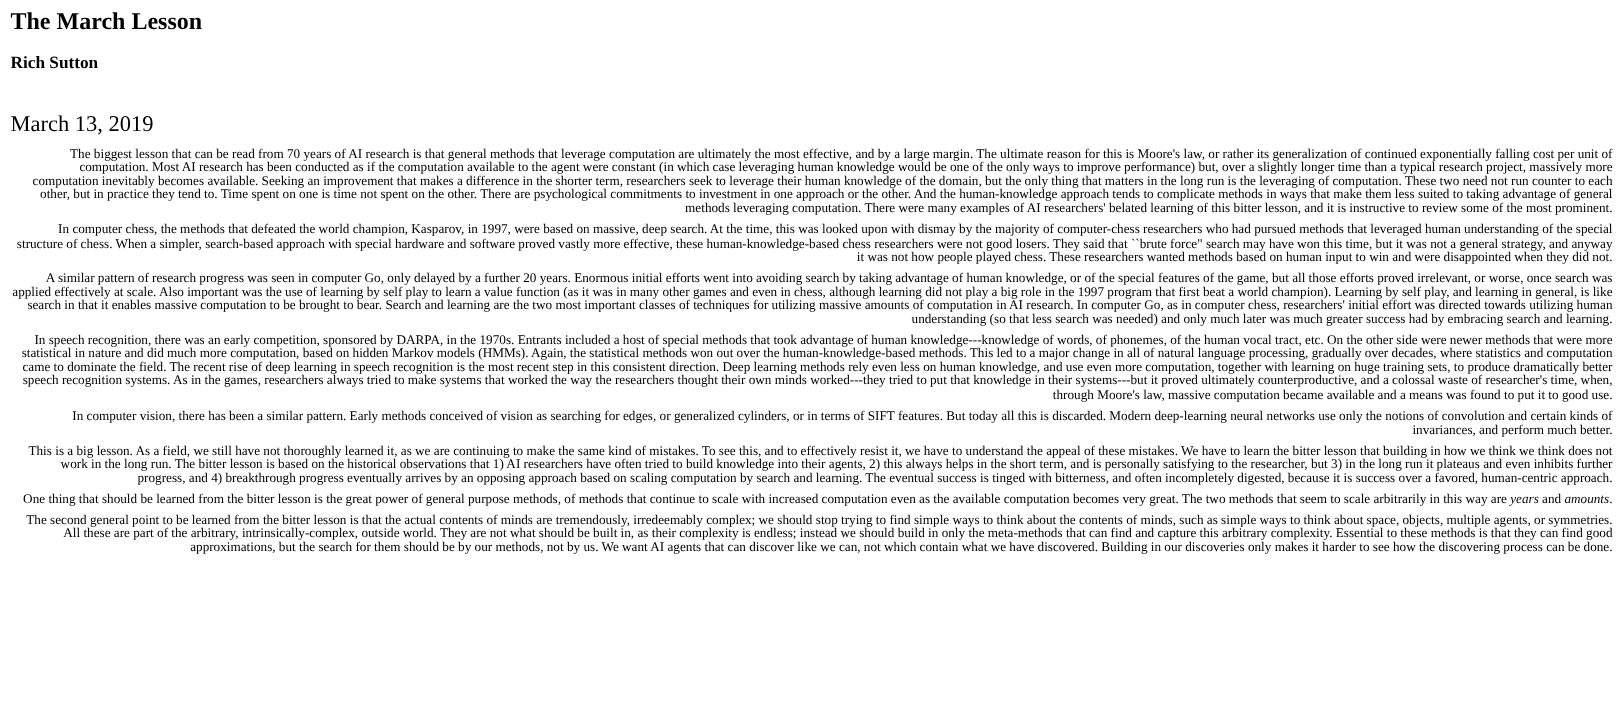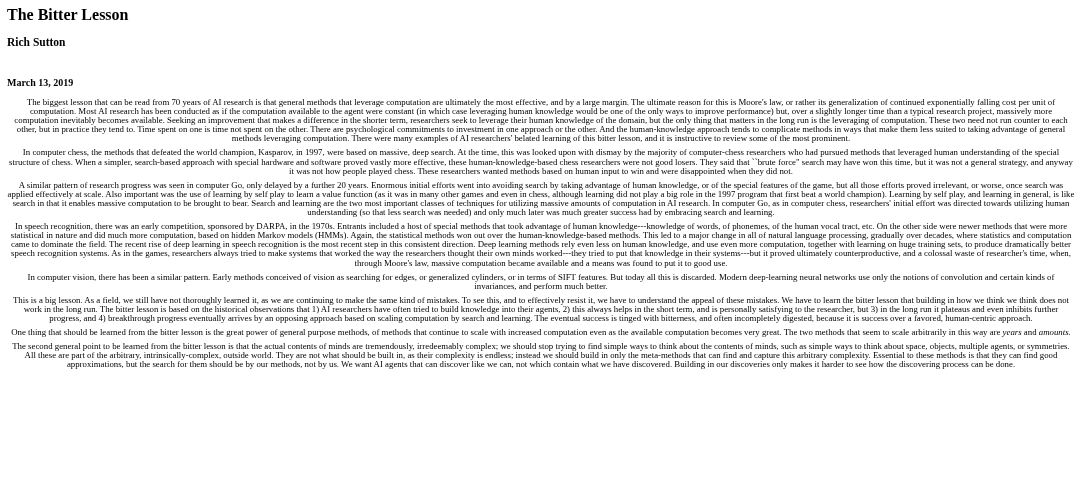--- a/index.html
+++ b/index.html
@@ -23,39 +23,39 @@
     font-weight: bold;
     margin: 0 0 12px 0;
   }
   .doc-author {
     font-size: 11.5px;
     line-height: 13px;
     font-weight: bold;
     margin: 0 0 28px 0;
   }
   .doc-date {
-    font-size: 10px;
+    font-size: 15px;
     line-height: 12px;
-    font-weight: bold;
+    font-weight: normal;
     margin: 0 0 9px 0;
   }
   p.body-para {
     font-size: 8.8px;
     line-height: 9.1px;
     margin: 0 0 5px 0;
-    text-align: center;
+    text-align: right;
   }
   p.body-para i { font-style: italic; }
 </style>
 </head>
 <body>
 
 <div class="page">
 
-  <h1 class="doc-title">The Bitter Lesson</h1>
+  <h1 class="doc-title">The March Lesson</h1>
 
   <div class="doc-author">Rich Sutton</div>
 
   <div class="doc-date">March 13, 2019</div>
 
   <p class="body-para">The biggest lesson that can be read from 70 years of AI research is that general methods that leverage computation are ultimately the most effective, and by a large margin. The ultimate reason for this is Moore's law, or rather its generalization of continued exponentially falling cost per unit of computation. Most AI research has been conducted as if the computation available to the agent were constant (in which case leveraging human knowledge would be one of the only ways to improve performance) but, over a slightly longer time than a typical research project, massively more computation inevitably becomes available. Seeking an improvement that makes a difference in the shorter term, researchers seek to leverage their human knowledge of the domain, but the only thing that matters in the long run is the leveraging of computation. These two need not run counter to each other, but in practice they tend to. Time spent on one is time not spent on the other. There are psychological commitments to investment in one approach or the other. And the human-knowledge approach tends to complicate methods in ways that make them less suited to taking advantage of general methods leveraging computation.  There were many examples of AI researchers' belated learning of this bitter lesson, and it is instructive to review some of the most prominent.</p>
 
   <p class="body-para">In computer chess, the methods that defeated the world champion, Kasparov, in 1997, were based on massive, deep search. At the time, this was looked upon with dismay by the majority of computer-chess researchers who had pursued methods that leveraged human understanding of the special structure of chess. When a simpler, search-based approach with special hardware and software proved vastly more effective, these human-knowledge-based chess researchers were not good losers. They said that ``brute force" search may have won this time, but it was not a general strategy, and anyway it was not how people played chess. These researchers wanted methods based on human input to win and were disappointed when they did not.</p>
 
   <p class="body-para">A similar pattern of research progress was seen in computer Go, only delayed by a further 20 years. Enormous initial efforts went into avoiding search by taking advantage of human knowledge, or of the special features of the game, but all those efforts proved irrelevant, or worse, once search was applied effectively at scale. Also important was the use of learning by self play to learn a value function (as it was in many other games and even in chess, although learning did not play a big role in the 1997 program that first beat a world champion). Learning by self play, and learning in general, is like search in that it enables massive computation to be brought to bear. Search and learning are the two most important classes of techniques for utilizing massive amounts of computation in AI research. In computer Go, as in computer chess, researchers' initial effort was directed towards utilizing human understanding (so that less search was needed) and only much later was much greater success had by embracing search and learning.</p>

